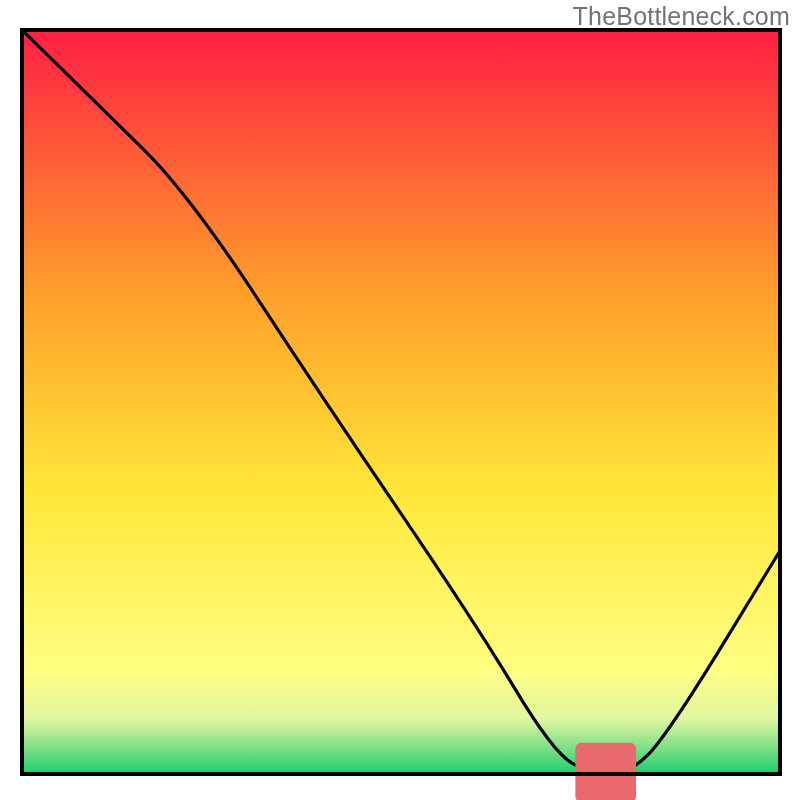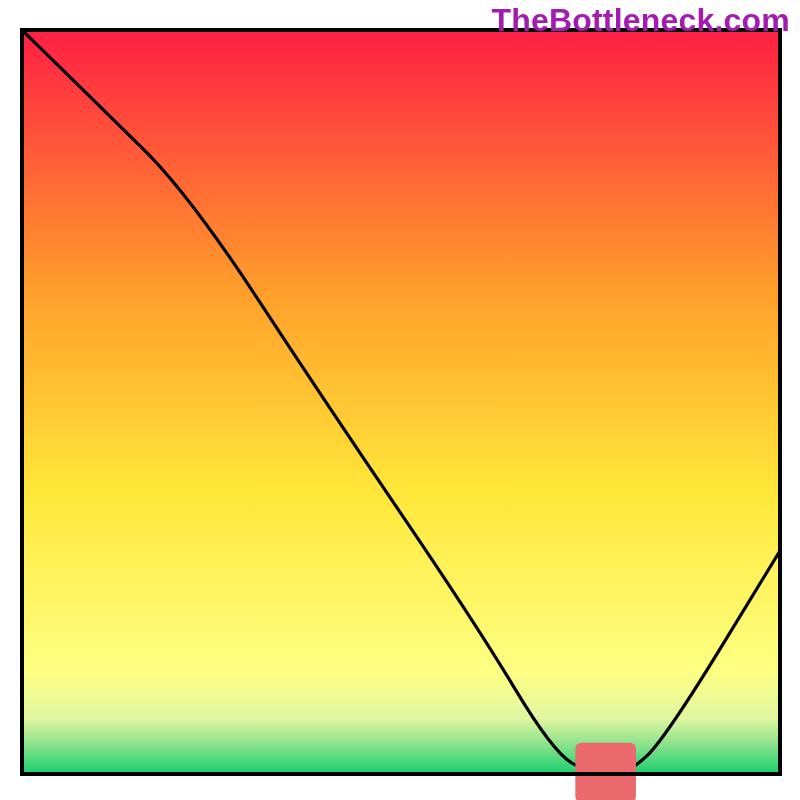--- a/index.html
+++ b/index.html
@@ -12,23 +12,23 @@
   }
   .wrap {
     position: relative;
     width: 800px;
     height: 800px;
   }
   .watermark {
     position: absolute;
     top: 2px;
     right: 10px;
-    color: #a21caf;
-    font-size: 32px;
-    font-weight: 700;
+    color: #737373;
+    font-size: 25px;
+    font-weight: 400;
     letter-spacing: 0.2px;
     z-index: 30;
     user-select: none;
   }
   svg {
     position: absolute;
     inset: 0;
     width: 800px;
     height: 800px;
     display: block;

